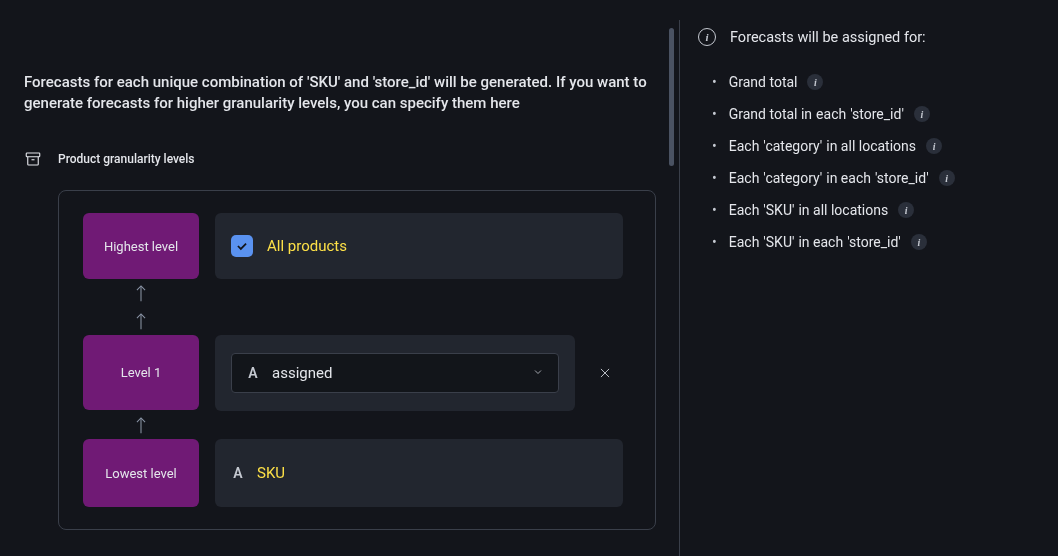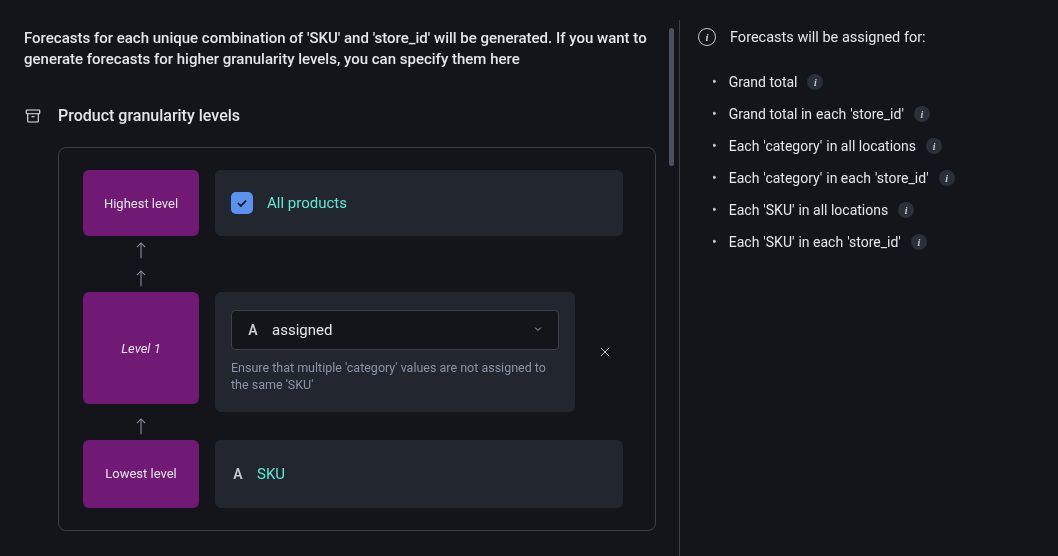--- a/index.html
+++ b/index.html
@@ -38,36 +38,37 @@
       height: 138px;
       background: #4a5262;
       border-radius: 3px;
     }
     .description {
       font-size: 15px;
       line-height: 1.4;
       color: #e4e6eb;
       font-weight: 500;
       margin-bottom: 36px;
+      margin-top: 44px;
     }
     .section-header {
       display: flex;
       align-items: center;
       gap: 16px;
       margin-bottom: 22px;
     }
     .section-header-icon {
       width: 18px;
       height: 18px;
       stroke: #e4e6eb;
       fill: none;
       stroke-width: 1.5;
     }
     .section-title {
-      font-size: 16px;
+      font-size: 12px;
       font-weight: 500;
     }
     .levels-container {
       border: 1px solid #3a3f4a;
       border-radius: 8px;
       padding: 22px 32px 0 24px;
       margin-left: 34px;
     }
     .level-row {
       display: flex;
@@ -116,21 +117,21 @@
     .checkbox svg {
       width: 14px;
       height: 14px;
       stroke: #13151b;
       stroke-width: 3;
       fill: none;
     }
     .content-label {
       font-size: 15px;
       font-weight: 400;
-      color: #5eead4;
+      color: #fde047;
     }
     .arrow-between {
       width: 116px;
       display: flex;
       justify-content: center;
       padding: 4px 0;
     }
     .arrow-between svg {
       width: 14px;
       height: 20px;
@@ -252,21 +253,21 @@
     .forecast-text {
       display: flex;
       align-items: baseline;
       gap: 4px;
       flex-wrap: wrap;
     }
     .bold {
       font-weight: 400;
     }
     .height-66 { height: 66px; }
-    .height-92 { height: 112px; font-style: italic; }
+    .height-92 { height: 75px; }
     .height-68 { height: 68px; }
     .level-right-wrap {
       flex: 1;
       display: flex;
       align-items: center;
       gap: 12px;
     }
     
     .static-content-box {
       flex: 1;
@@ -330,21 +331,20 @@
         <div class="level-content-box with-hint">
           <div class="select-box">
             <span class="type-icon">A</span>
             <div class="select-value">assigned</div>
             <span class="chevron">
               <svg viewBox="0 0 24 24">
                   <polyline points="6 9 12 15 18 9"></polyline>
                 </svg>
             </span>
           </div>
-          <div class="hint-text">Ensure that multiple 'category' values are not assigned to the same 'SKU'</div>
         </div>
         <div class="remove-btn">
           <svg viewBox="0 0 24 24">
             <line x1="5" y1="5" x2="19" y2="19"></line>
             <line x1="19" y1="5" x2="5" y2="19"></line>
           </svg>
         </div>
       </div>
     </div>
 

